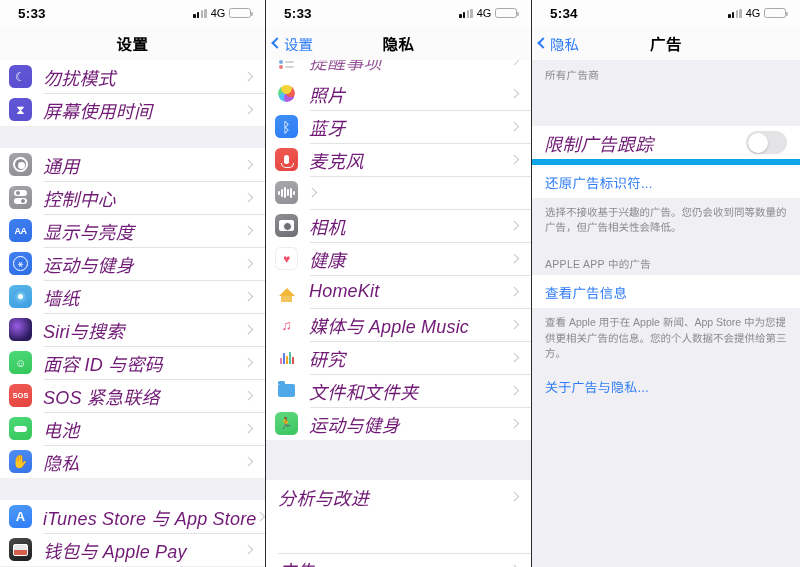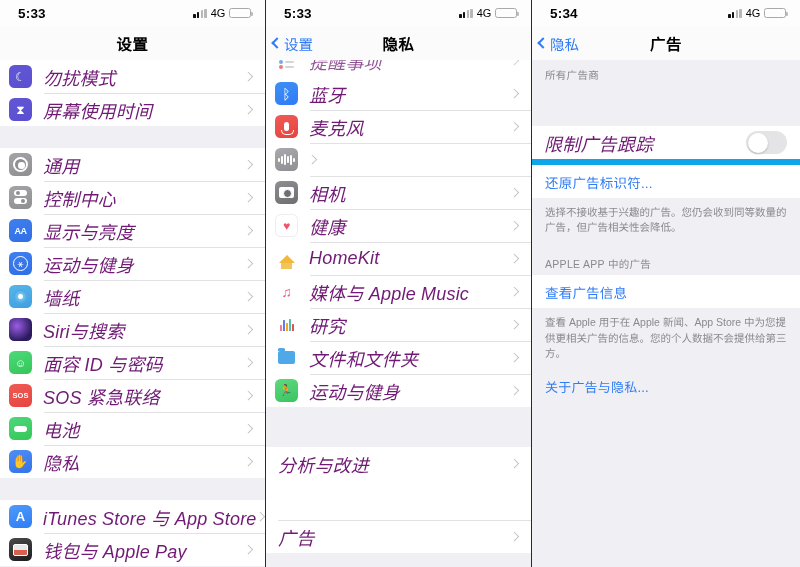--- a/index.html
+++ b/index.html
@@ -464,20 +464,27 @@
                   <b style="top:7.5px"></b>
                   <i style="left:0;top:11px;background:#e05252"></i>
                   <b style="top:12.5px"></b>
                 </span>
               </span>
             <span class="label">提醒事项</span>
             <span class="chev"></span>
           </div>
         </div>
         <div class="row">
+          <span class="icon ic-photos">
+              <span class="dot-flower"></span>
+            </span>
+          <span class="label">照片</span>
+          <span class="chev"></span>
+        </div>
+        <div class="row">
           <span class="icon ic-bt">
               <span class="g" style="font-size:14px">ᛒ</span>
             </span>
           <span class="label">蓝牙</span>
           <span class="chev"></span>
         </div>
         <div class="row">
           <span class="icon ic-mic">
               <span class="micbody"></span>
             </span>

